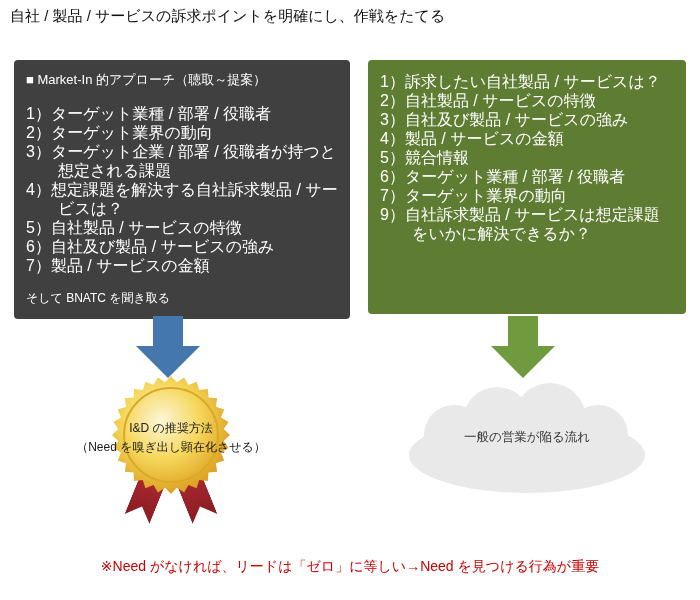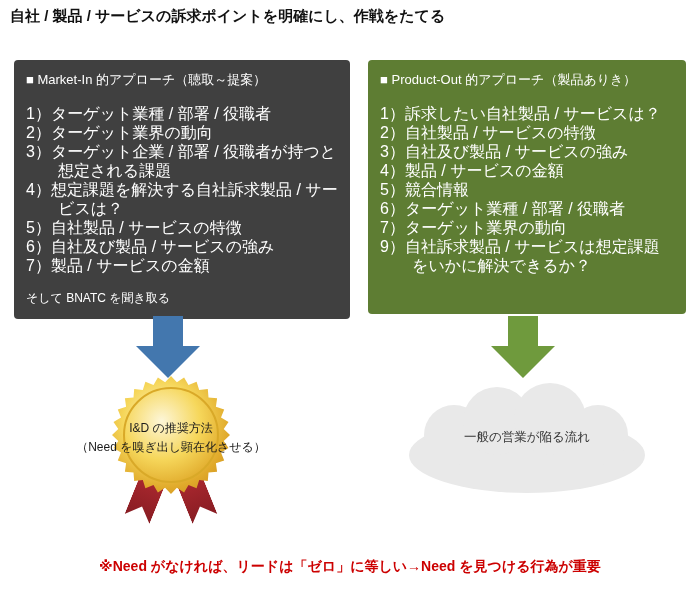--- a/index.html
+++ b/index.html
@@ -2,21 +2,21 @@
 <html><head>
 <meta charset="utf-8">
 <style>
   * { margin:0; padding:0; box-sizing:border-box; }
   html,body { width:700px; height:600px; }
   body {
     font-family:"Liberation Sans","DejaVu Sans",sans-serif;
     background:#ffffff; position:relative; overflow:hidden;
   }
   .slide { position:absolute; left:0; top:0; width:700px; height:600px; }
-  .title { position:absolute; left:10px; top:7px; font-size:15px; font-weight:bold; color:#111111; }
+  .title { position:absolute; left:10px; top:7px; font-size:15px; font-weight:normal; color:#111111; }
 
   .box { position:absolute; border-radius:4px; color:#ffffff; padding:12px; }
   .box-blue  { left:14px;  top:60px; width:336px; height:259px; background:#404040; }
   .box-green { left:368px; top:60px; width:318px; height:254px; background:#5e7d33; }
   .box-heading { font-size:13px; line-height:16px; margin-bottom:16px; }
   .box-item { font-size:16px; line-height:19px; padding-left:2em; text-indent:-2em; }
   .box-footer { font-size:12px; line-height:19px; margin-top:14px; }
 
   .arrow { position:absolute; }
   .arrow-blue  { left:136px; top:316px; }
@@ -38,21 +38,21 @@
 
   .cloud { position:absolute; left:402px; top:383px; width:250px; height:115px; }
   .cloud-svg { position:absolute; left:0; top:0; }
   .cloud-text {
     position:absolute; left:50%; top:44px; transform:translateX(-50%);
     text-align:center; white-space:nowrap; font-size:12.5px; line-height:20px; color:#333333;
   }
 
   .footnote {
     position:absolute; left:0; top:558px; width:700px; text-align:center;
-    font-size:14px; font-weight:bold; color:#cc0000;
+    font-size:14px; font-weight:normal; color:#cc0000;
   }
 </style>
 </head>
 <body>
 
 <div class="slide">
 
   <h1 class="title">自社 / 製品 / サービスの訴求ポイントを明確にし、作戦をたてる</h1>
 
   <div class="box box-blue">
@@ -63,21 +63,20 @@
         <div class="box-item">3）ターゲット企業 / 部署 / 役職者が持つと想定される課題</div>
         <div class="box-item">4）想定課題を解決する自社訴求製品 / サービスは？</div>
         <div class="box-item">5）自社製品 / サービスの特徴</div>
         <div class="box-item">6）自社及び製品 / サービスの強み</div>
         <div class="box-item">7）製品 / サービスの金額</div>
       </div>
     <div class="box-footer">そして BNATC を聞き取る</div>
   </div>
 
   <div class="box box-green">
-    <div class="box-heading">■ Product-Out 的アプローチ（製品ありき）</div>
     <div class="box-items">
         <div class="box-item">1）訴求したい自社製品 / サービスは？</div>
         <div class="box-item">2）自社製品 / サービスの特徴</div>
         <div class="box-item">3）自社及び製品 / サービスの強み</div>
         <div class="box-item">4）製品 / サービスの金額</div>
         <div class="box-item">5）競合情報</div>
         <div class="box-item">6）ターゲット業種 / 部署 / 役職者</div>
         <div class="box-item">7）ターゲット業界の動向</div>
         <div class="box-item">9）自社訴求製品 / サービスは想定課題をいかに解決できるか？</div>
       </div>

